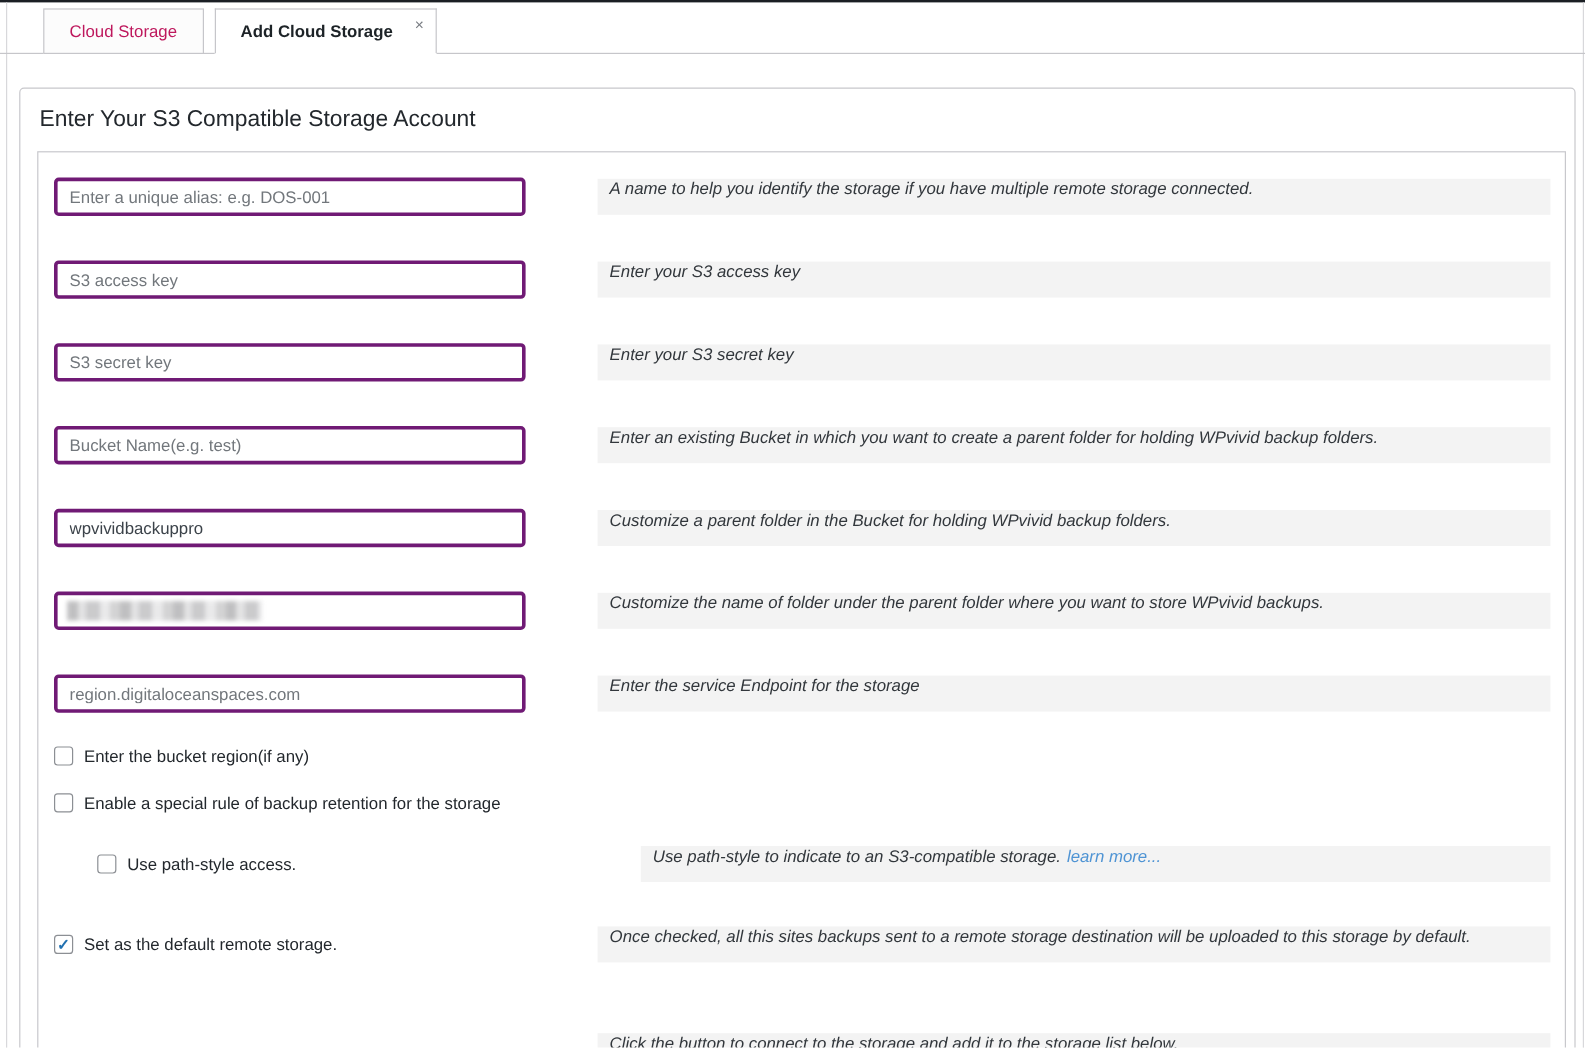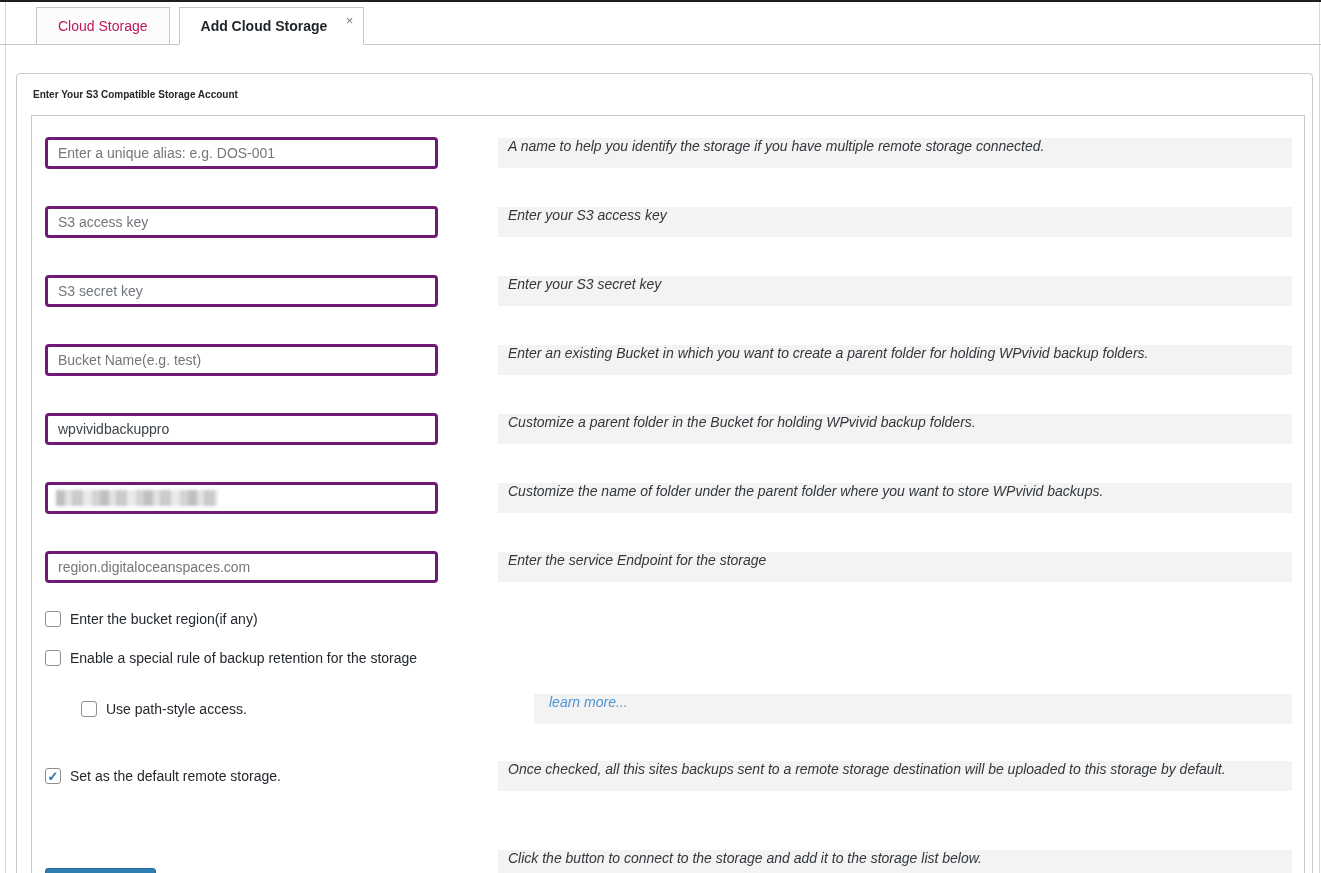--- a/index.html
+++ b/index.html
@@ -17,21 +17,21 @@
     border:1px solid #c6c6ca; background:#fcfcfc; font-size:14px; color:#be185d;
     cursor:pointer; white-space:nowrap; }
   .tab.active { background:#fff; border-bottom:1px solid #fff; font-weight:bold;
     color:#1d2327; padding-right:36px; }
   .tab-close { position:absolute; top:6px; right:10px; font-size:13px; font-weight:normal;
     color:#787c82; line-height:1; cursor:pointer; }
 
   
   .panel { margin:28px 8px 0 16px; width:1297px; border:1px solid #c8c8cc;
     border-radius:4px; padding:13px 7px 30px 14px; background:#fff; }
-  .panel-heading { font-size:10px; color:#23282d; margin:2px 0 15px 2px;font-weight:bold; }
+  .panel-heading { font-size:19px; color:#23282d; margin:2px 0 15px 2px; }
 
   .form-box { border:1px solid #c8c8cc; padding:21px 12px 30px 13px; background:#fff; }
 
   .row { display:flex; align-items:center; }
   .row .left { width:453px; flex:none; display:flex; align-items:center; }
   .strip { flex:1; min-height:30px; background:#f3f3f3; display:flex; align-items:flex-start;
     padding:0 10px; font-size:14px; font-style:italic; color:#32373c; }
   .strip a { color:#4f94d4; text-decoration:none; margin-left:5px; font-style:italic; }
 
   .input-row { margin-bottom:37px; }
@@ -177,20 +177,21 @@
     <div class="row cb-row cb-row-2">
       <div class="left">
         <label class="cb-label">
           <span class="cb-box">
             <span class="check"></span>
           </span>
           <span>Use path-style access.</span>
         </label>
       </div>
       <div class="strip">
+        <span>Use path-style to indicate to an S3-compatible storage.</span>
         <a href="#">learn more...</a>
       </div>
     </div>
 
     <div class="row cb-row cb-row-3">
       <div class="left">
         <label class="cb-label">
           <span class="cb-box">
             <span class="check">✓</span>
           </span>

